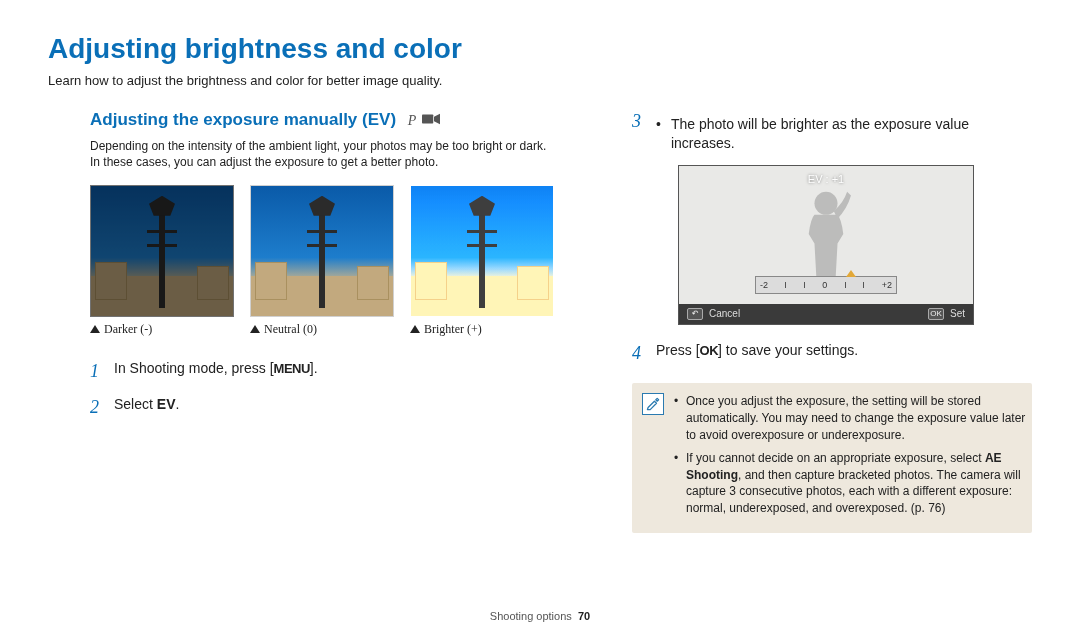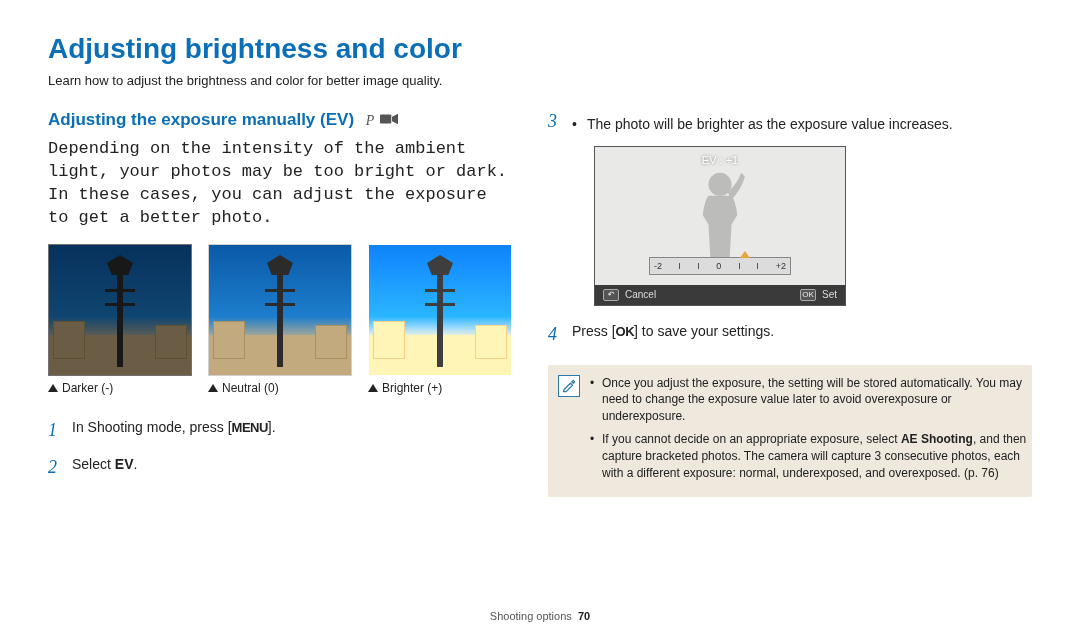--- a/index.html
+++ b/index.html
@@ -21,50 +21,50 @@
     margin-bottom: 4px;
   }
   .intro {
     font-size: 13px;
     margin-bottom: 20px;
   }
   .cols {
     display: flex;
     gap: 36px;
   }
-  .col { flex: 1; }
+  .col { flex: 1; margin-left: 42px; }
   .col-right { flex: 1.05; }
   .section-h {
     color: #0a6fb7;
     font-size: 17px;
     font-weight: 700;
     display: inline;
   }
   .mode-icons {
     display: inline-flex;
     gap: 6px;
     margin-left: 8px;
     vertical-align: middle;
     color: #555;
     font-family: Georgia, serif;
   }
   .mode-icons .p { font-style: italic; font-size: 14px; }
   .mode-icons .vcam { font-size: 14px; }
   .section-body {
     margin-top: 6px;
-    font-size: 17px;
-    font-family: Liberation Mono, monospace;
+    font-size: 12px;
   }
   .examples {
     display: flex;
     gap: 16px;
     margin-top: 14px;
   }
   .ex {
     width: 144px;
+    font-family: Liberation Serif, serif;
   }
   .thumb {
     width: 144px;
     height: 132px;
     border: 1px solid #d0d0d0;
     background: linear-gradient(#0a5aa8, #1d7dcc 55%, #c9b48b 74%, #b6a27a 100%);
     position: relative;
     overflow: hidden;
   }
   .thumb.dark { filter: brightness(0.55); }
@@ -150,21 +150,21 @@
   }
   .sub-bullets {
     list-style: none;
     margin-top: 6px;
     font-size: 13px;
   }
   .sub-bullets li::before {
     content: "• ";
   }
   .lcd {
-    width: 252px;
+    width: 296px;
     height: 160px;
     border: 1px solid #555;
     margin: 10px 0 4px 22px;
     background: #e9e9e7;
     position: relative;
     font-size: 10px;
     color: #333;
   }
   .ev-label {
     position: absolute;

